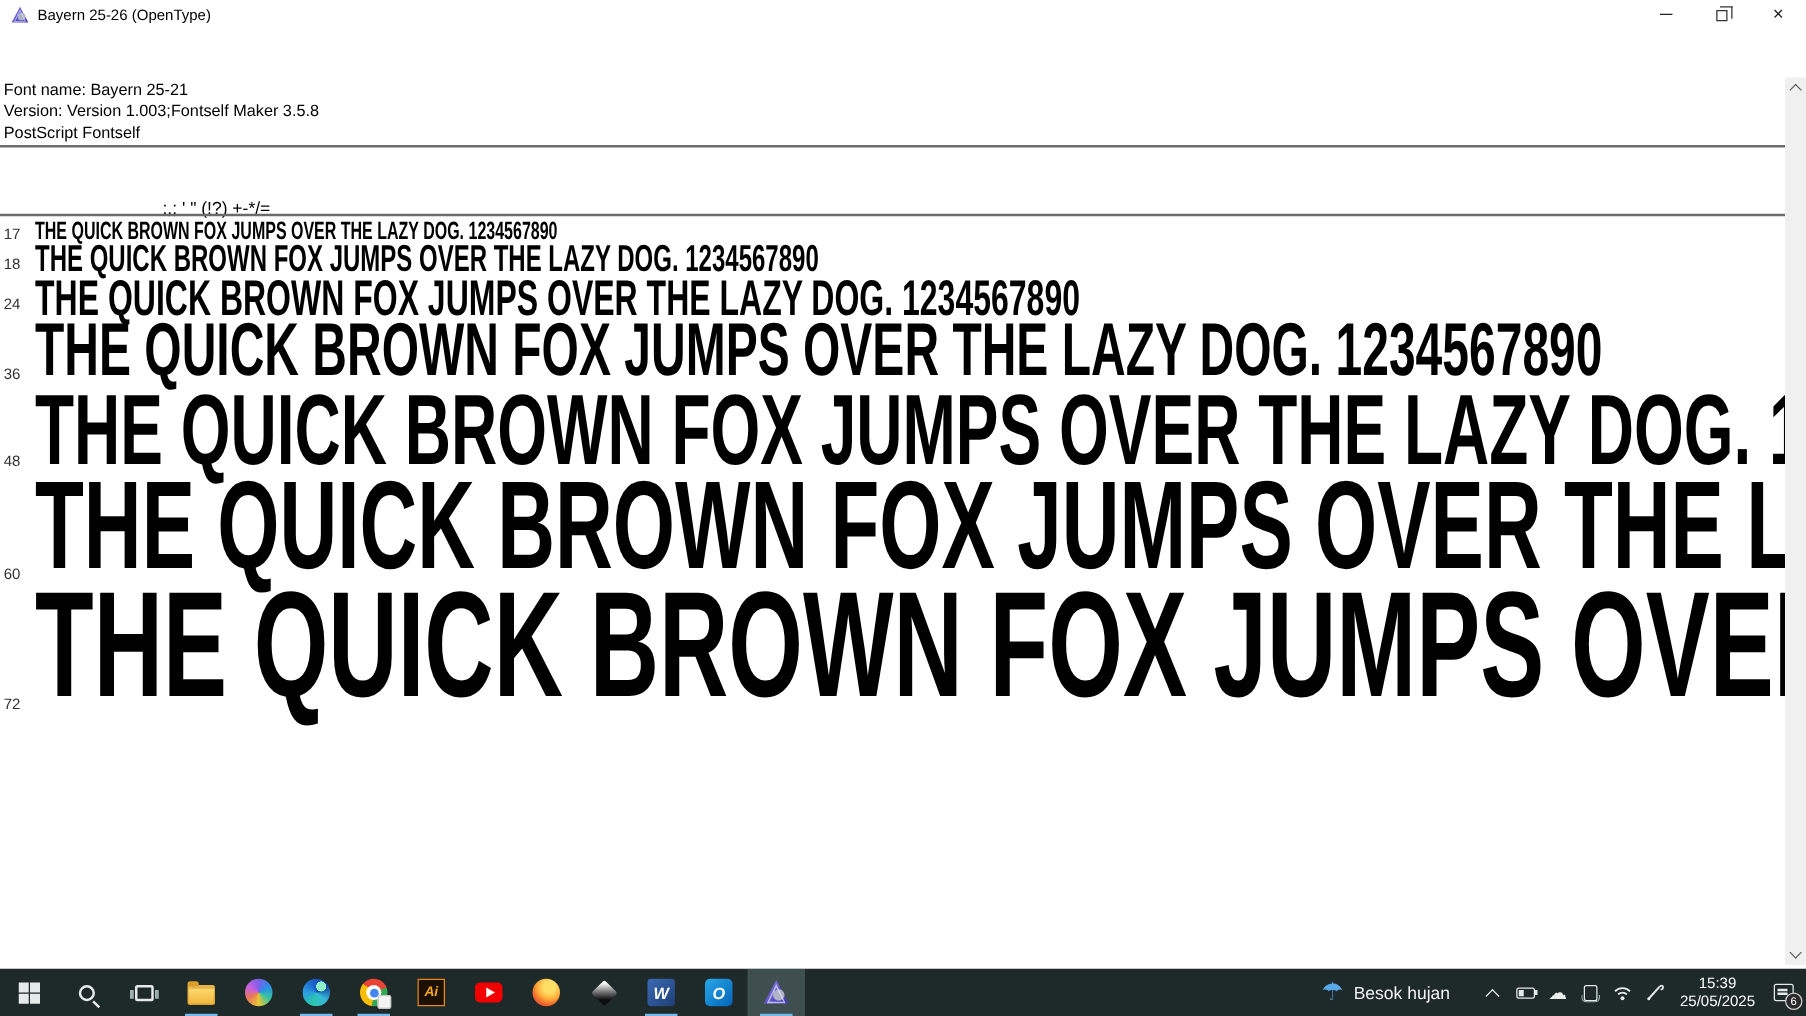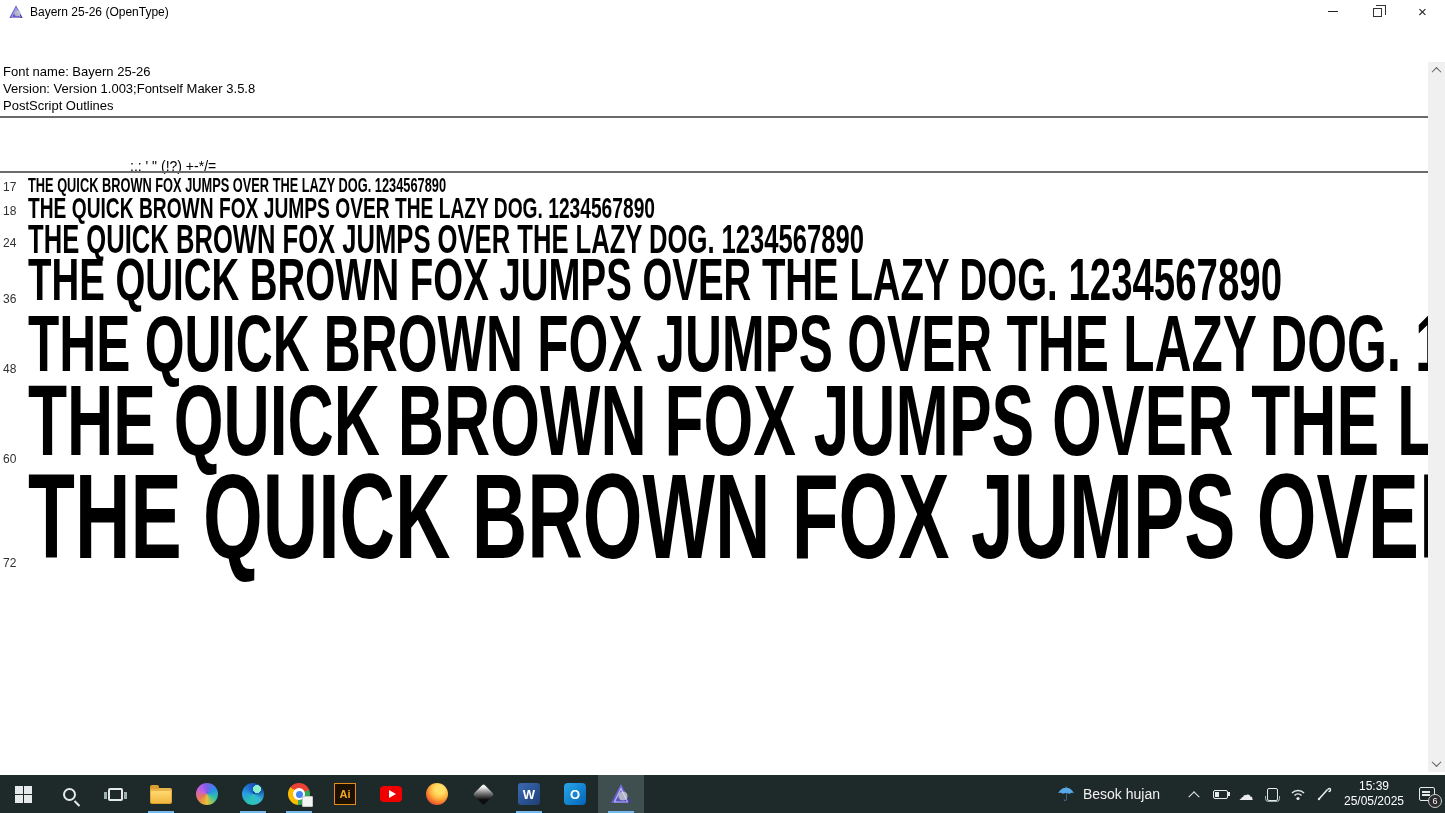--- a/index.html
+++ b/index.html
@@ -51,21 +51,21 @@
   
   .scrollbar { position:absolute; top:62px; right:0; width:17px; bottom:41px; background:#f0f0f0; }
   .sb-arrow { position:absolute; left:0; width:17px; height:17px; display:flex; align-items:center; justify-content:center; cursor:pointer; }
   .sb-up { top:0; } .sb-down { bottom:0; }
   .chev { width:7px; height:7px; border-left:1.5px solid #5a5a5a; border-top:1.5px solid #5a5a5a; }
   .sb-up .chev { transform:rotate(45deg) translate(1px,1px); }
   .sb-down .chev { transform:rotate(225deg) translate(1px,1px); }
 
   
   .taskbar { position:absolute; left:0; right:0; bottom:0; height:38px; background:#1e2929; }
-  .tb-left { position:absolute; left:0; top:0; height:38px; display:flex; }
+  .tb-left { position:absolute; left:0; top:0; height:38px; display:flex;font-style:italic; }
   .app { width:46px; height:38px; display:flex; align-items:center; justify-content:center; position:relative; cursor:pointer; }
   .app.running:after { content:""; position:absolute; left:10px; right:10px; bottom:0; height:2px; background:#76b9ed; }
   .app.active { background:rgba(150,175,175,0.28); }
 
   
   .ic { position:relative; }
   .win-logo { width:17px; height:17px; display:grid; grid-template-columns:8px 8px; grid-template-rows:8px 8px; gap:1px; }
   .win-logo div { background:#e6eaea; }
   .search-ic { width:13px; height:13px; border:2px solid #e6eaea; border-radius:50%; position:relative; }
   .search-ic:after { content:""; position:absolute; width:2px; height:7px; background:#e6eaea; left:11px; top:10px; transform:rotate(-45deg); }
@@ -137,23 +137,23 @@
           <div class="glyph-restore"></div>
         </div>
       <div class="win-btn">
           <span class="glyph-close">×</span>
         </div>
     </div>
   </div>
 
 
   <div class="content">
-    <div class="info-line" style="top:2px;">Font name: Bayern 25-26</div>
+    <div class="info-line" style="top:2px;">Font name: Bayern 25-21</div>
     <div class="info-line" style="top:19px;">Version: Version 1.003;Fontself Maker 3.5.8</div>
-    <div class="info-line" style="top:36px;">PostScript Outlines</div>
+    <div class="info-line" style="top:36px;">PostScript Fontself</div>
 
     <div class="divider" style="top:54px;"></div>
 
     <div class="charset2-punct">:,; ' " (!?) +-*/=</div>
 
     <div class="divider" style="top:109px;"></div>
 
     <div class="size-label" style="top:118px;">17</div>
     <div class="row s12" style="top:113px;"><span class="spec">THE QUICK BROWN FOX JUMPS OVER THE LAZY DOG. 1234567890</span></div>
 

